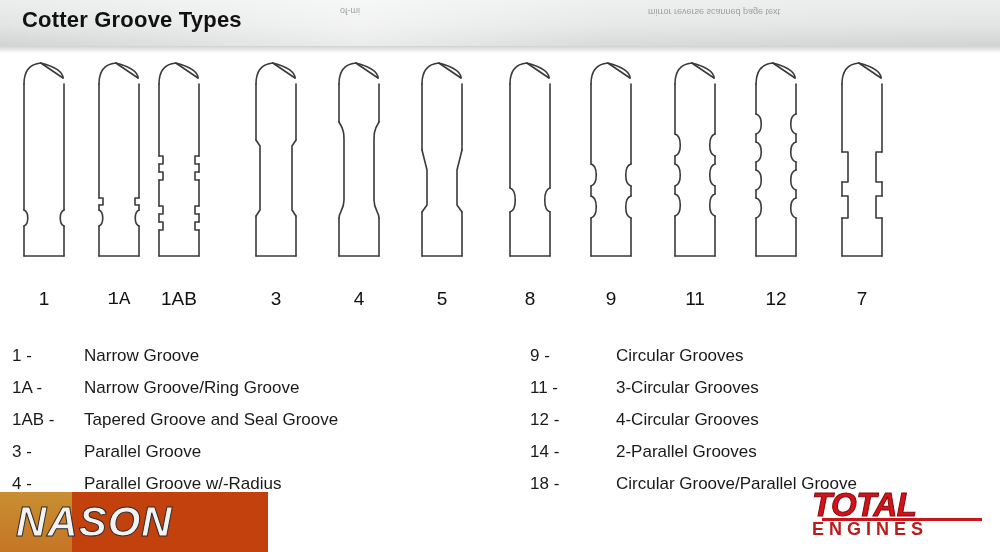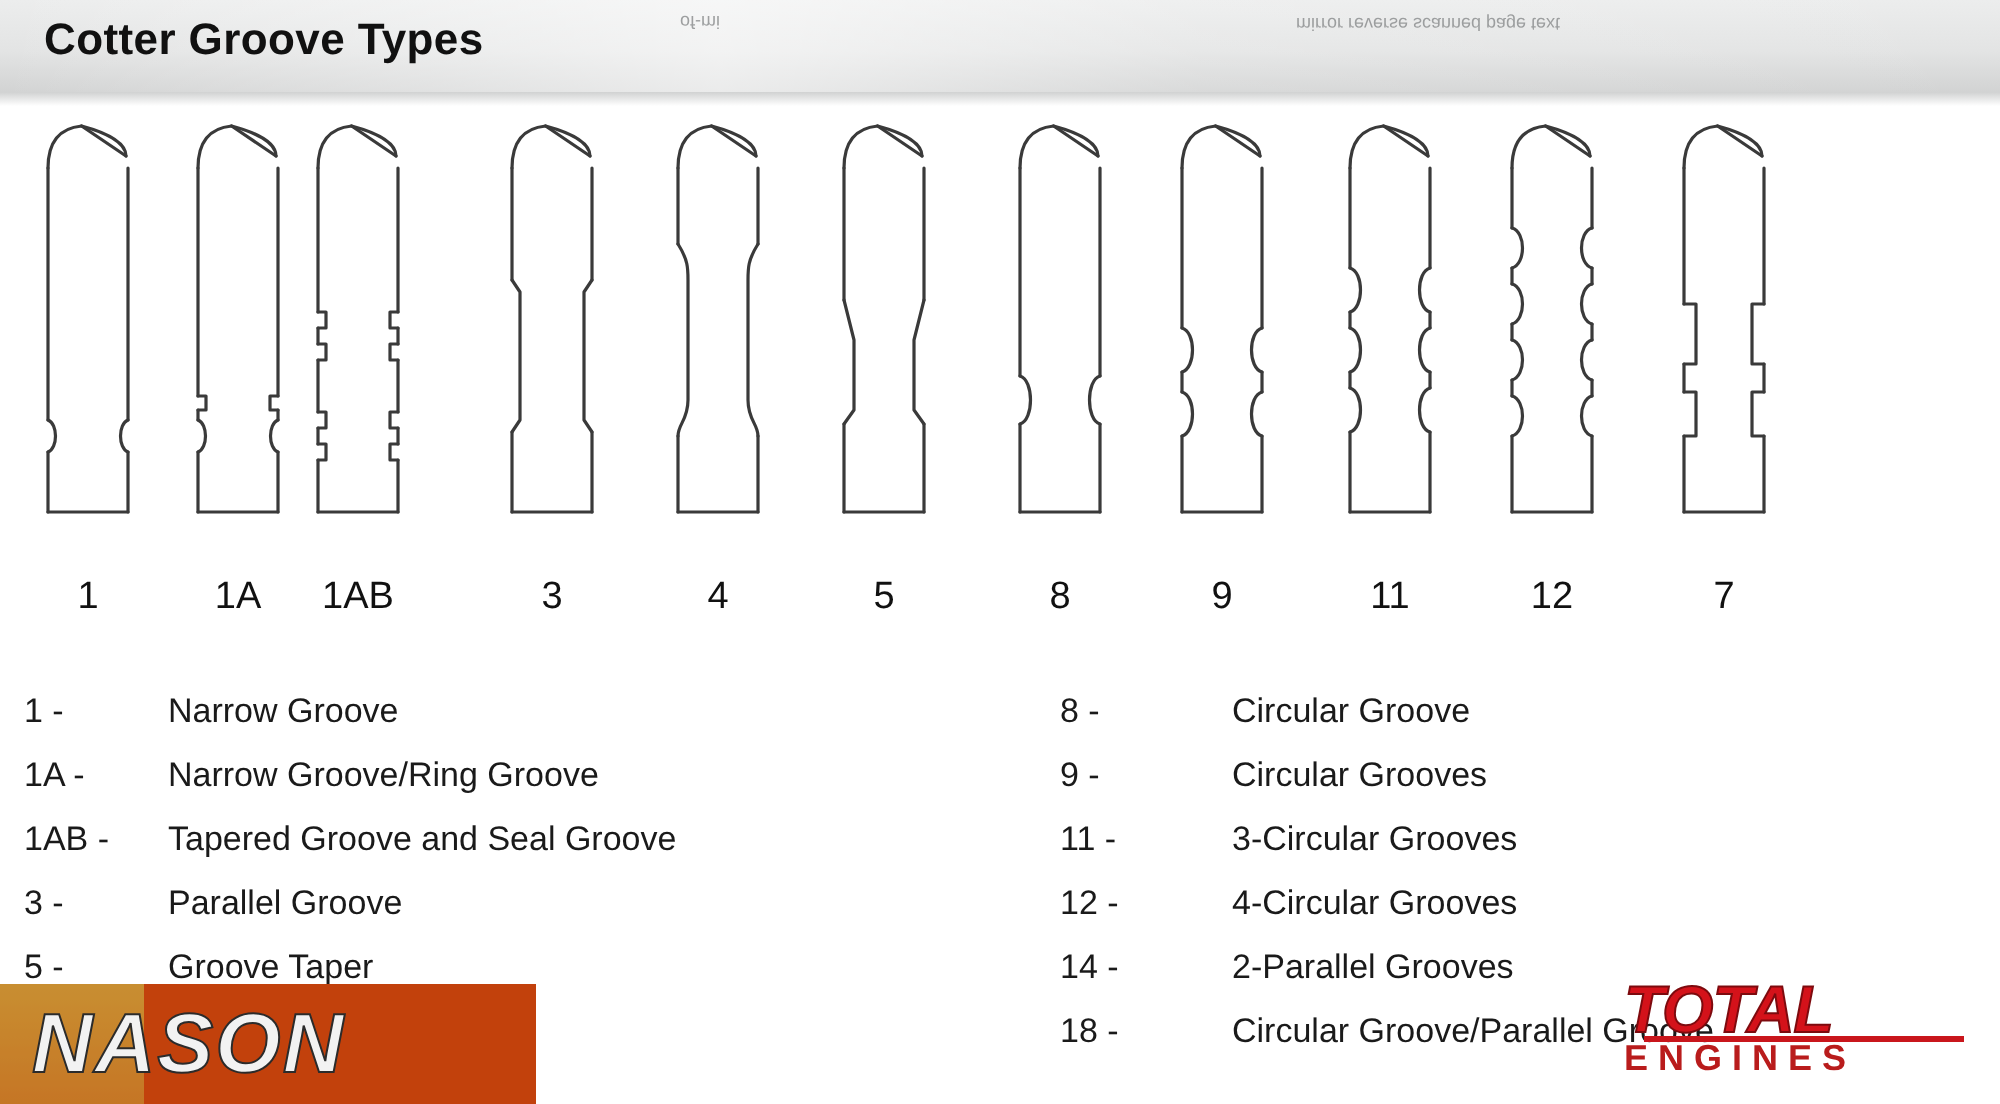--- a/index.html
+++ b/index.html
@@ -187,21 +187,21 @@
           <path d="M56 24 L56 150"></path>
           <path d="M16 150 C21 152 21 164 16 166"></path>
           <path d="M56 150 C51 152 51 164 56 166"></path>
           <path d="M16 166 L16 196"></path>
           <path d="M56 166 L56 196"></path>
           <path d="M16 196 L56 196"></path>
         </g>
       </svg>
       <div class="valve-label">1</div>
     </div>
-    <div class="valve" style="left: 83px;">
+    <div class="valve" style="left: 83px; font-family: Liberation Mono, monospace;">
       <svg width="72" height="225" viewBox="0 0 72 225">
         <g fill="none" stroke="#3a3a3a" stroke-width="1.6" stroke-linejoin="round" stroke-linecap="round">
           <path d="M16 24 C16 10 22.4 4 32.8 3 L55 18"></path>
           <path d="M32.8 3 C44 6 55 11 55 18"></path>
           <path d="M16 24 L16 138"></path>
           <path d="M56 24 L56 138"></path>
           <path d="M16 138 L20 138 L20 145 L16 145"></path>
           <path d="M56 138 L52 138 L52 145 L56 145"></path>
           <path d="M16 145 L16 150"></path>
           <path d="M56 145 L56 150"></path>
@@ -399,24 +399,24 @@
       <div class="valve-label">7</div>
     </div>
   </div>
 
 <div id="legend">
   <div class="legend-col" id="legend-col-left">
       <div class="legend-row"><span class="legend-key">1 -</span><span class="legend-desc">Narrow Groove</span></div>
       <div class="legend-row"><span class="legend-key">1A -</span><span class="legend-desc">Narrow Groove/Ring Groove</span></div>
       <div class="legend-row"><span class="legend-key">1AB -</span><span class="legend-desc">Tapered Groove and Seal Groove</span></div>
       <div class="legend-row"><span class="legend-key">3 -</span><span class="legend-desc">Parallel Groove</span></div>
+      <div class="legend-row"><span class="legend-key">4 -</span><span class="legend-desc">Parallel Groove w/-Radius</span></div>
       <div class="legend-row"><span class="legend-key">5 -</span><span class="legend-desc">Groove Taper</span></div>
     </div>
   <div class="legend-col" id="legend-col-right">
-      <div class="legend-row"><span class="legend-key">8 -</span><span class="legend-desc">Circular Groove</span></div>
       <div class="legend-row"><span class="legend-key">9 -</span><span class="legend-desc">Circular Grooves</span></div>
       <div class="legend-row"><span class="legend-key">11 -</span><span class="legend-desc">3-Circular Grooves</span></div>
       <div class="legend-row"><span class="legend-key">12 -</span><span class="legend-desc">4-Circular Grooves</span></div>
       <div class="legend-row"><span class="legend-key">14 -</span><span class="legend-desc">2-Parallel Grooves</span></div>
       <div class="legend-row"><span class="legend-key">18 -</span><span class="legend-desc">Circular Groove/Parallel Groove</span></div>
     </div>
 </div>
 
 <div id="nason-watermark">
   <div class="nason-green"></div>

